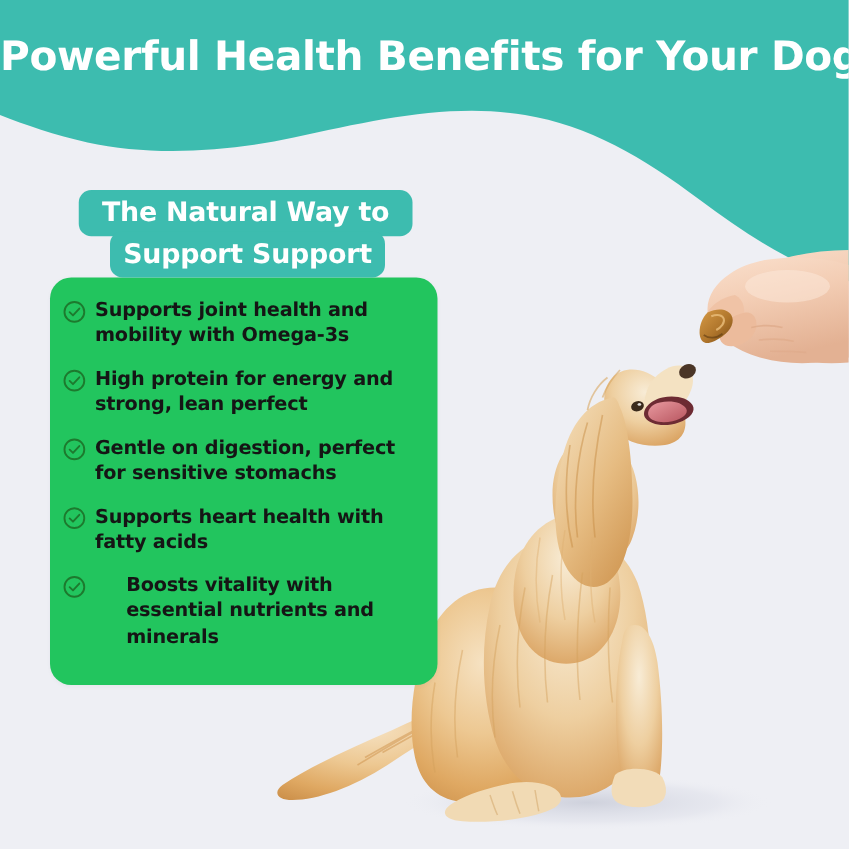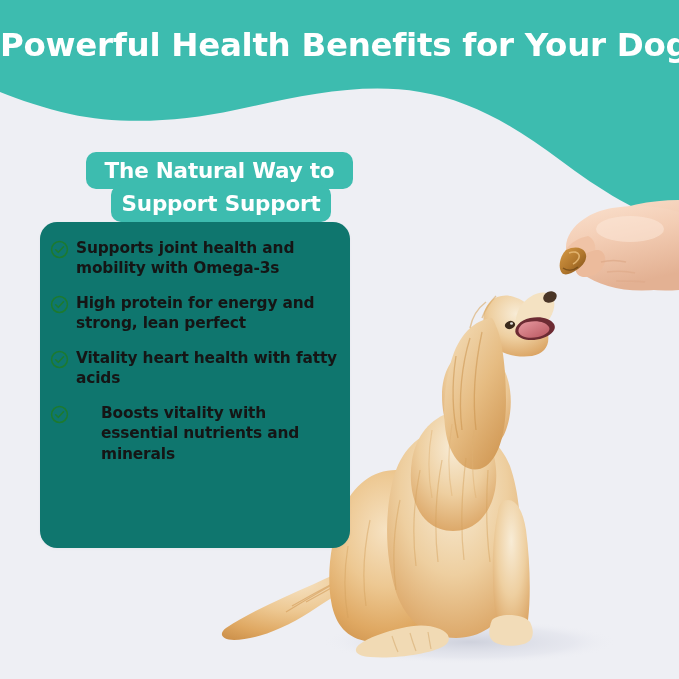--- a/index.html
+++ b/index.html
@@ -30,21 +30,21 @@
   }
 
   
   .photo-layer { position:absolute; inset:0; z-index:2; pointer-events:none; }
 
   
   .benefits-card {
     position:absolute;
     left:40px; top:222px;
     width:310px; height:326px;
-    background:#0f766e;
+    background:#22c55e;
     border-radius:17px;
     z-index:4;
     box-shadow:0 1px 3px rgba(90,95,120,0.05);
   }
   .benefits-list {
     position:absolute;
     left:10px; top:16px; right:10px;
     list-style:none;
   }
   .benefit-item {
@@ -70,21 +70,20 @@
   .badge-row {
     background:#3dbcaf;
     color:#ffffff;
     font-weight:bold;
     font-size:21.5px;
     letter-spacing:-0.2px;
     white-space:nowrap;
     font-family:"DejaVu Sans","Liberation Sans",sans-serif;
     display:block;
     text-align:center;
-    margin-left:23px;
   }
   .badge-row-1 {
     position:absolute; left:63px; top:0px;
     width:267px; height:37px; line-height:37px;
     border-radius:10px 10px 10px 10px;
   }
   .badge-row-2 {
     position:absolute; left:88px; top:33px;
     width:220px; height:37px; line-height:37px;
     border-radius:10px 10px 10px 10px;
@@ -307,27 +306,34 @@
       </li>
 
       <li class="benefit-item">
         <svg class="check-icon" viewBox="0 0 24 24">
           <circle cx="12" cy="12" r="10" fill="none" stroke="#1d7a2e" stroke-width="1.9"></circle>
           <path d="M7.2 12.3 L10.6 15.6 L17 8.6" fill="none" stroke="#1d7a2e" stroke-width="1.9" stroke-linecap="round" stroke-linejoin="round"></path>
         </svg>
         <span class="benefit-text">High protein for energy and strong, lean perfect</span>
       </li>
 
-
-      <li class="benefit-item">
-        <svg class="check-icon" viewBox="0 0 24 24">
-          <circle cx="12" cy="12" r="10" fill="none" stroke="#1d7a2e" stroke-width="1.9"></circle>
-          <path d="M7.2 12.3 L10.6 15.6 L17 8.6" fill="none" stroke="#1d7a2e" stroke-width="1.9" stroke-linecap="round" stroke-linejoin="round"></path>
-        </svg>
-        <span class="benefit-text">Vitality heart health with fatty acids</span>
+      <li class="benefit-item">
+        <svg class="check-icon" viewBox="0 0 24 24">
+          <circle cx="12" cy="12" r="10" fill="none" stroke="#1d7a2e" stroke-width="1.9"></circle>
+          <path d="M7.2 12.3 L10.6 15.6 L17 8.6" fill="none" stroke="#1d7a2e" stroke-width="1.9" stroke-linecap="round" stroke-linejoin="round"></path>
+        </svg>
+        <span class="benefit-text">Gentle on digestion, perfect for sensitive stomachs</span>
+      </li>
+
+      <li class="benefit-item">
+        <svg class="check-icon" viewBox="0 0 24 24">
+          <circle cx="12" cy="12" r="10" fill="none" stroke="#1d7a2e" stroke-width="1.9"></circle>
+          <path d="M7.2 12.3 L10.6 15.6 L17 8.6" fill="none" stroke="#1d7a2e" stroke-width="1.9" stroke-linecap="round" stroke-linejoin="round"></path>
+        </svg>
+        <span class="benefit-text">Supports heart health with fatty acids</span>
       </li>
 
       <li class="benefit-item">
         <svg class="check-icon" viewBox="0 0 24 24">
           <circle cx="12" cy="12" r="10" fill="none" stroke="#1d7a2e" stroke-width="1.9"></circle>
           <path d="M7.2 12.3 L10.6 15.6 L17 8.6" fill="none" stroke="#1d7a2e" stroke-width="1.9" stroke-linecap="round" stroke-linejoin="round"></path>
         </svg>
         <span class="benefit-text">Boosts vitality with essential nutrients and minerals</span>
       </li>
 

